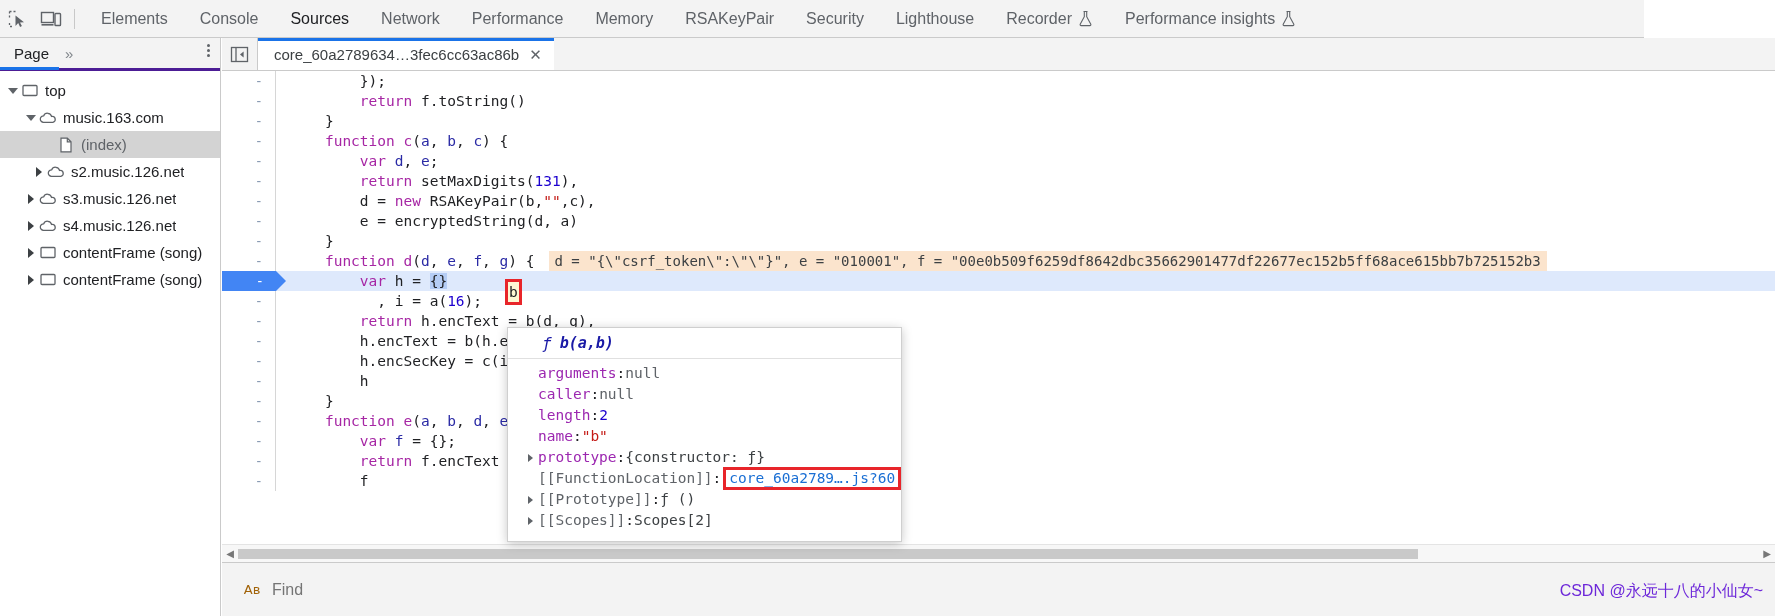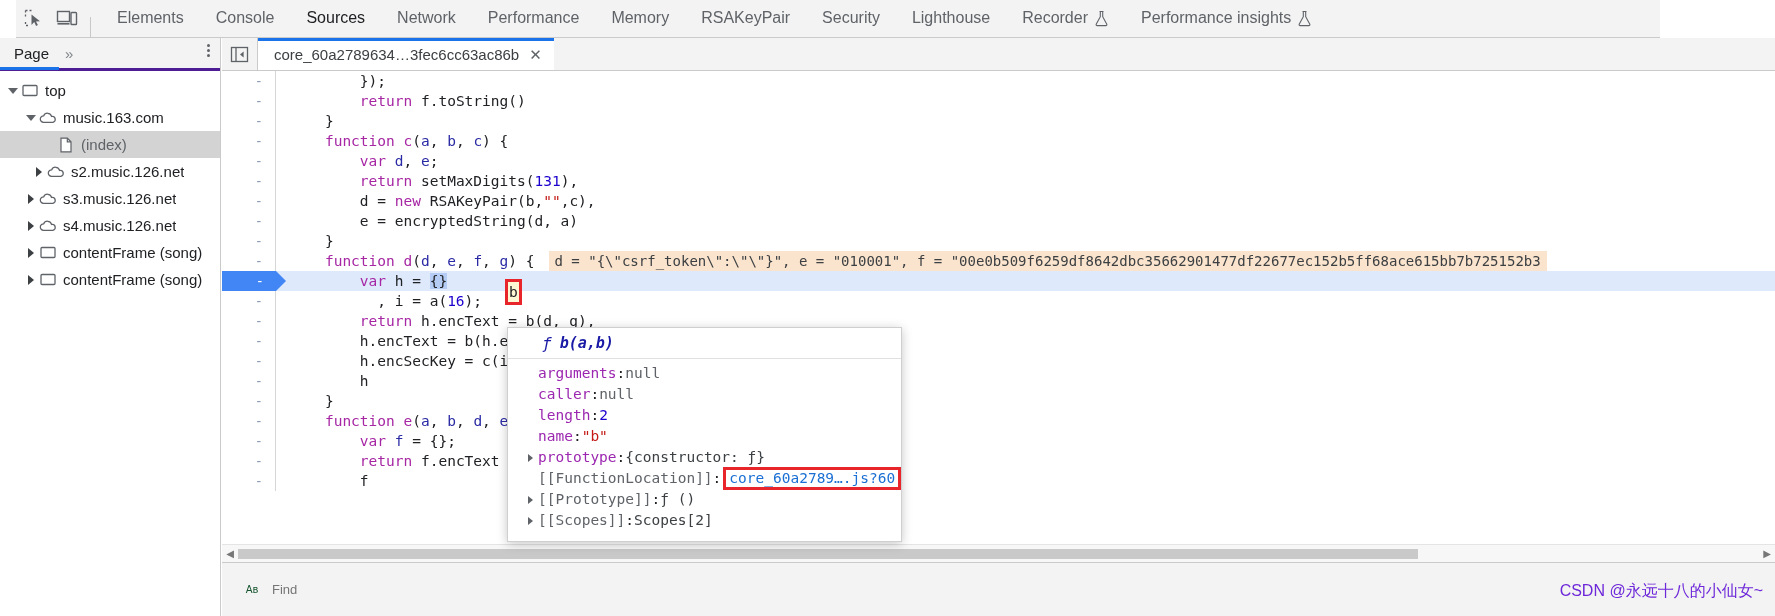--- a/index.html
+++ b/index.html
@@ -8,24 +8,24 @@
     background: #ffffff;
     font-family: "Liberation Sans", sans-serif;
     font-size: 12px;
     color: #202124;
     overflow: hidden;
   }
   #app { position: relative; width: 1775px; height: 616px; }
 
   
   .devtools-toolbar {
-    position: absolute; left: 16px; top: 0; width: 1644px; height: 38px;
+    position: absolute; left: 0; top: 0; width: 1644px; height: 38px;
     background: #f3f3f3;
     border-bottom: 1px solid #cacaca;
-    display: flex; align-items: flex-end;
+    display: flex; align-items: center;
   }
   .tb-icon {
     width: 34px; height: 38px;
     display: flex; align-items: center; justify-content: center;
     color: #5f6368;
   }
   .tb-sep {
     width: 1px; height: 20px; background: #c8c8c8; margin: 0 10px 0 6px;
   }
   .panel-tabs { display: flex; align-items: center; height: 38px; }
@@ -182,26 +182,26 @@
   }
 
   
   .find-bar {
     position: absolute; left: 0; right: 0; bottom: 0; height: 54px;
     background: #f3f3f3; border-top: 1px solid #cacaca;
     display: flex; align-items: center; padding-left: 10px;
   }
   .find-icon {
     width: 40px; display: flex; align-items: center; justify-content: center;
-    color: #14532d; font-family: "DejaVu Sans", sans-serif; font-size: 10px;
+    color: #a16207; font-family: "DejaVu Sans", sans-serif; font-size: 13px;
   }
   .find-input {
     width: 330px; height: 28px;
     border: none; outline: none; background: transparent;
-    font-size: 13px; color: #80868b;
+    font-size: 16px; color: #80868b;
     font-family: "Liberation Sans", sans-serif;
   }
 
   
   .popover {
     position: absolute; left: 507px; top: 327px; width: 395px; height: 215px;
     background: #ffffff;
     border: 1px solid #cfcfcf;
     box-shadow: 0 2px 10px rgba(0,0,0,0.22);
     z-index: 20;

